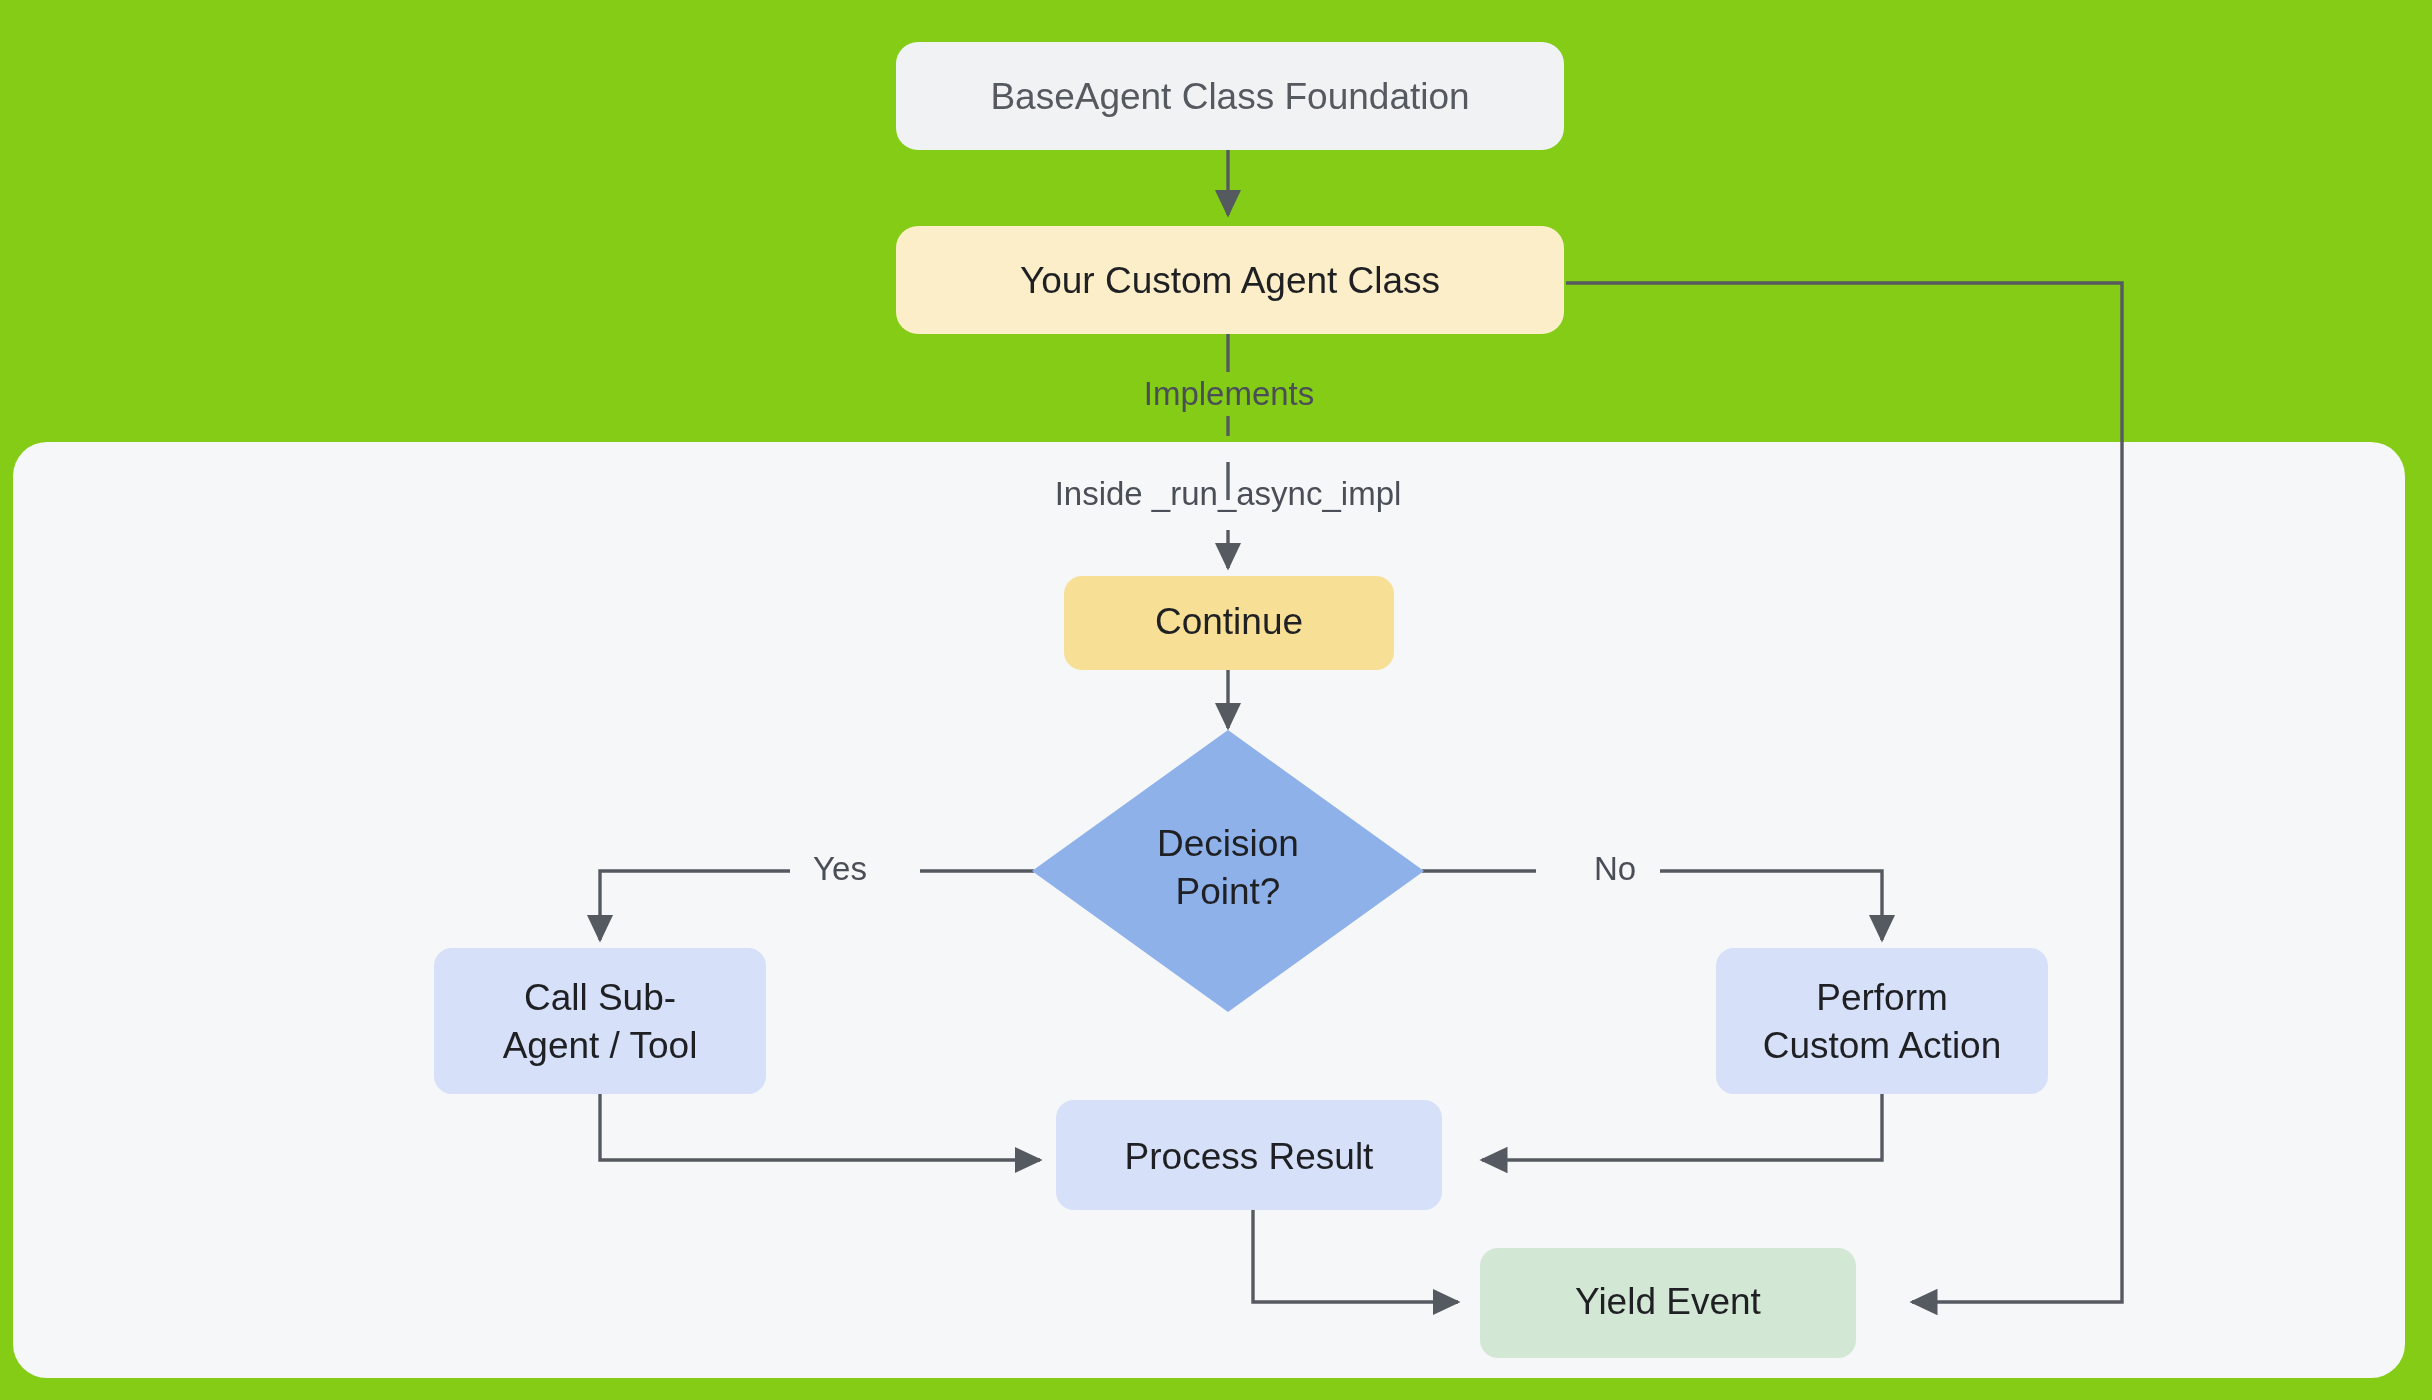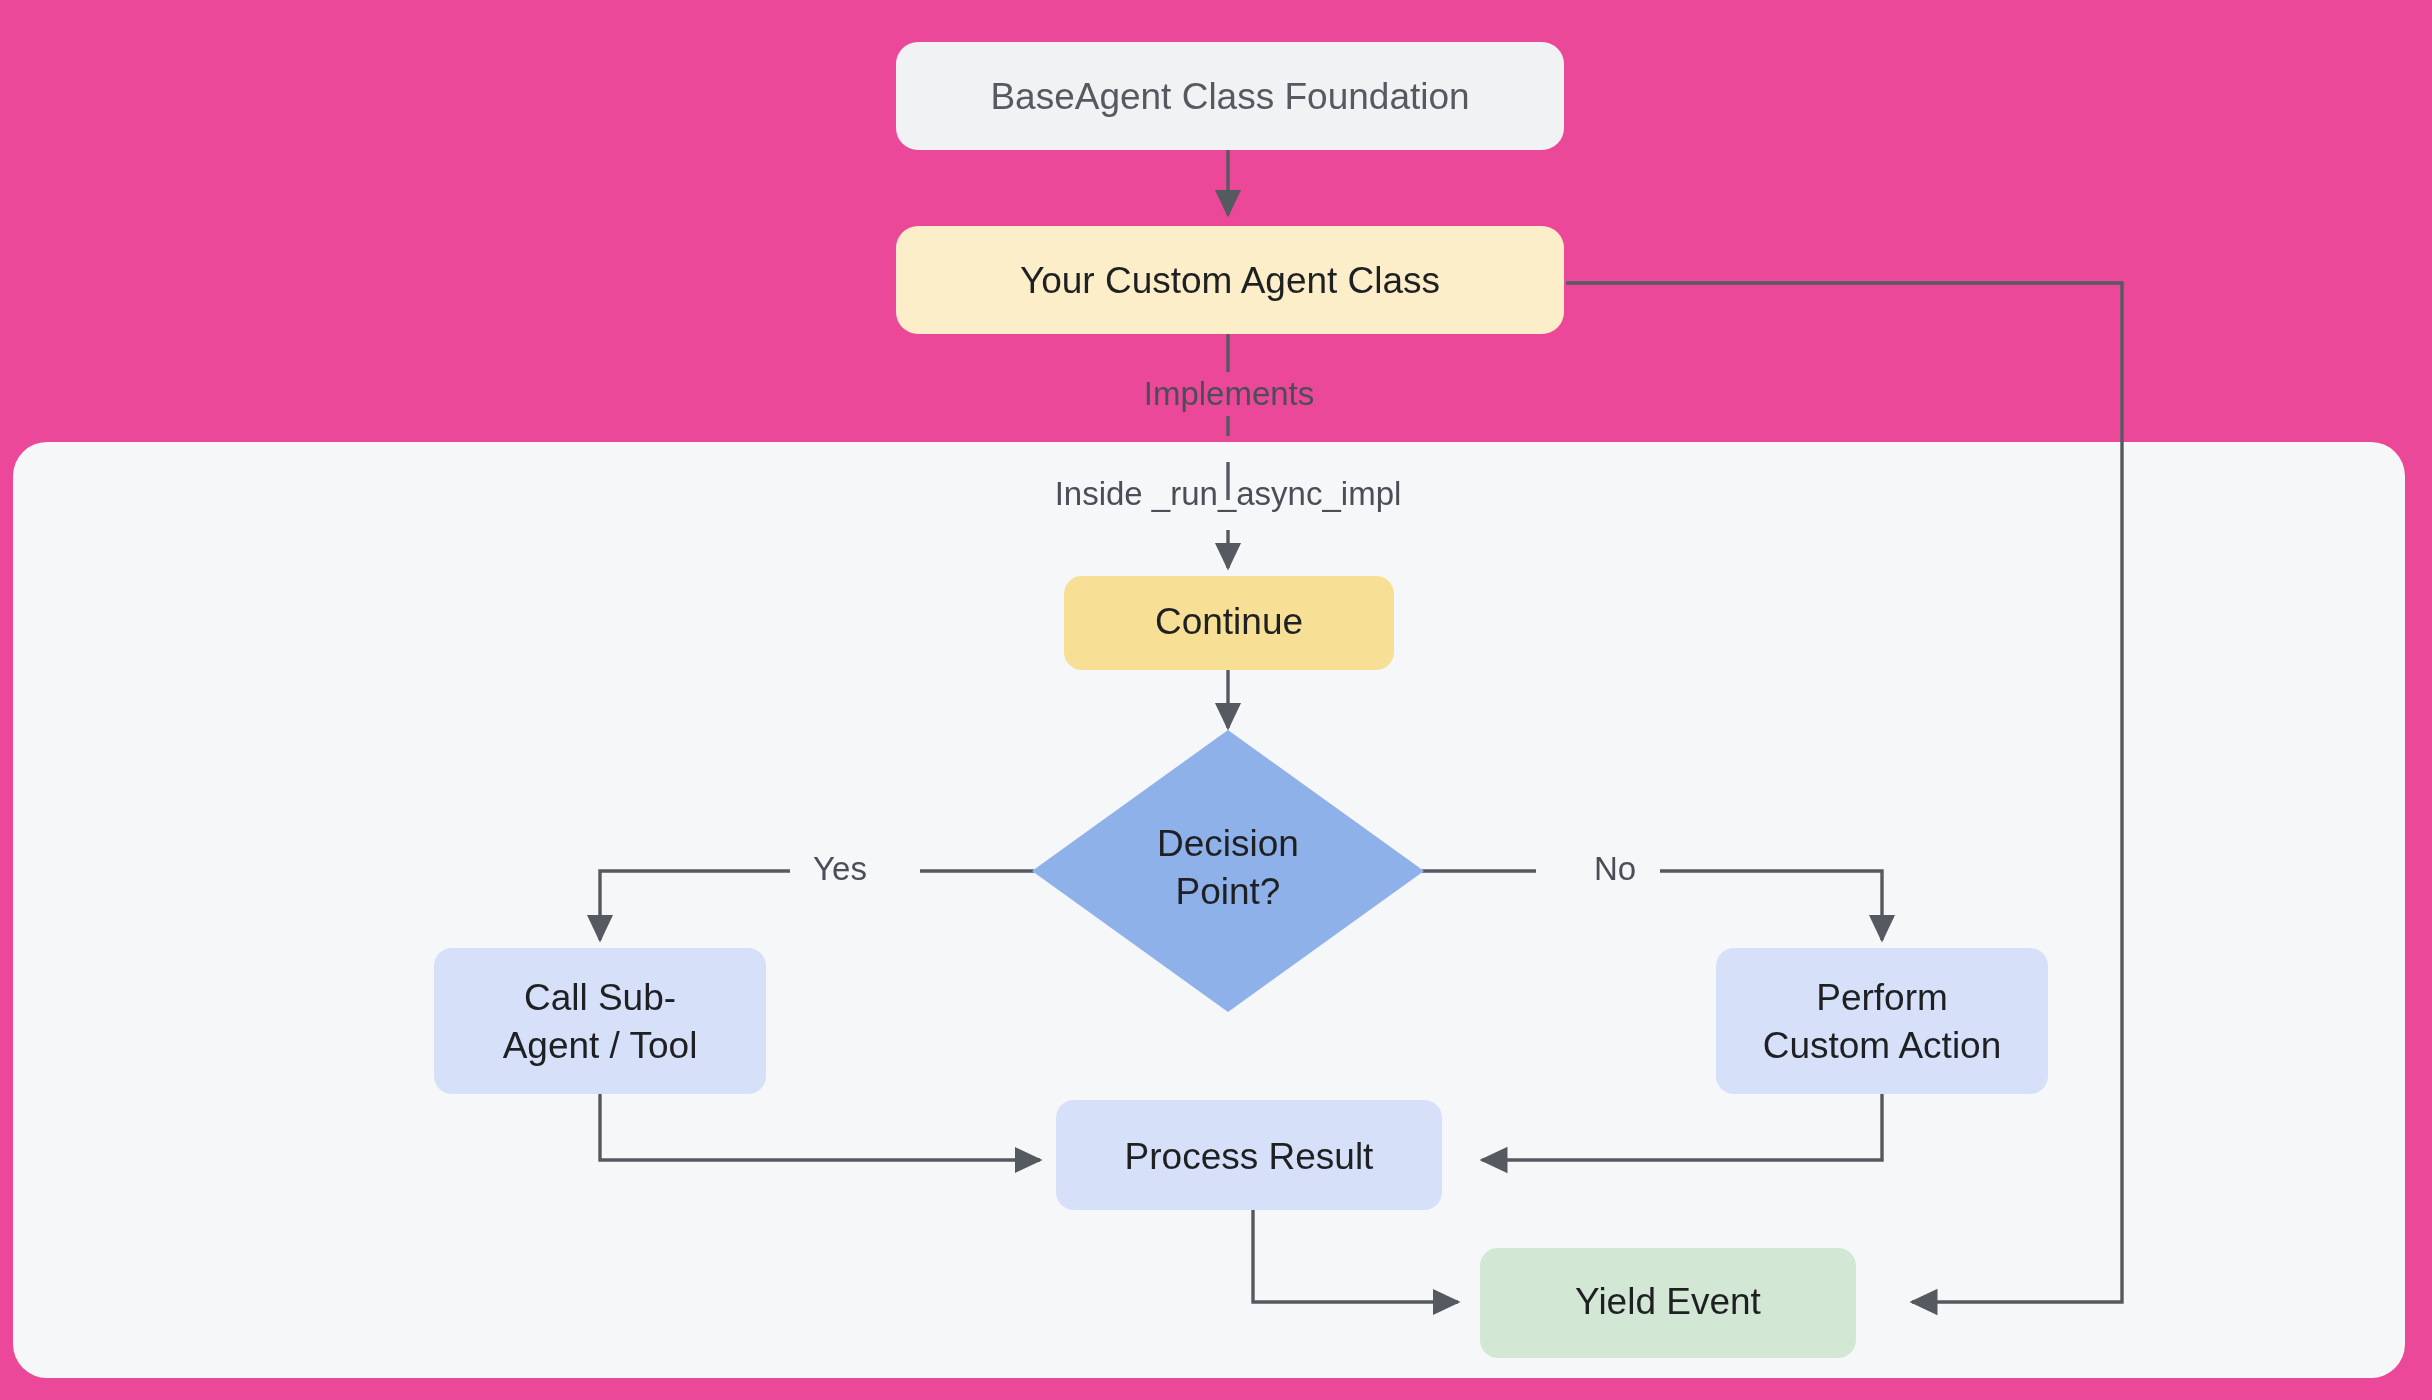--- a/index.html
+++ b/index.html
@@ -10,21 +10,21 @@
   body {
     width: 2432px;
     height: 1400px;
     font-family: "Liberation Sans", sans-serif;
     overflow: hidden;
   }
   #flowchart-root {
     position: relative;
     width: 2432px;
     height: 1400px;
-    background: #ec4899;
+    background: #84cc16;
   }
   svg#diagram {
     display: block;
     width: 2432px;
     height: 1400px;
   }
   .node-label {
     font-family: "Liberation Sans", sans-serif;
     font-size: 37px;
     fill: #1f2023;

